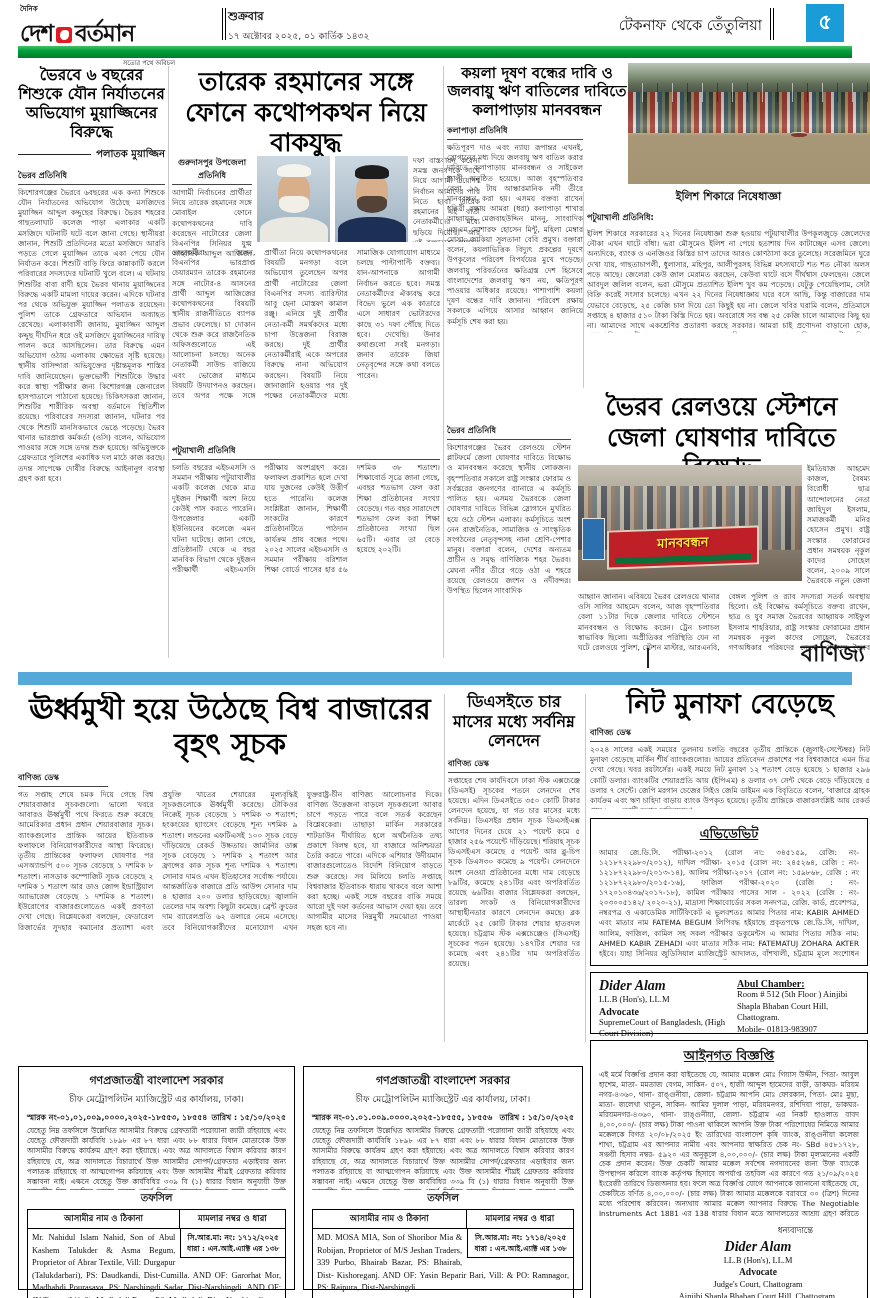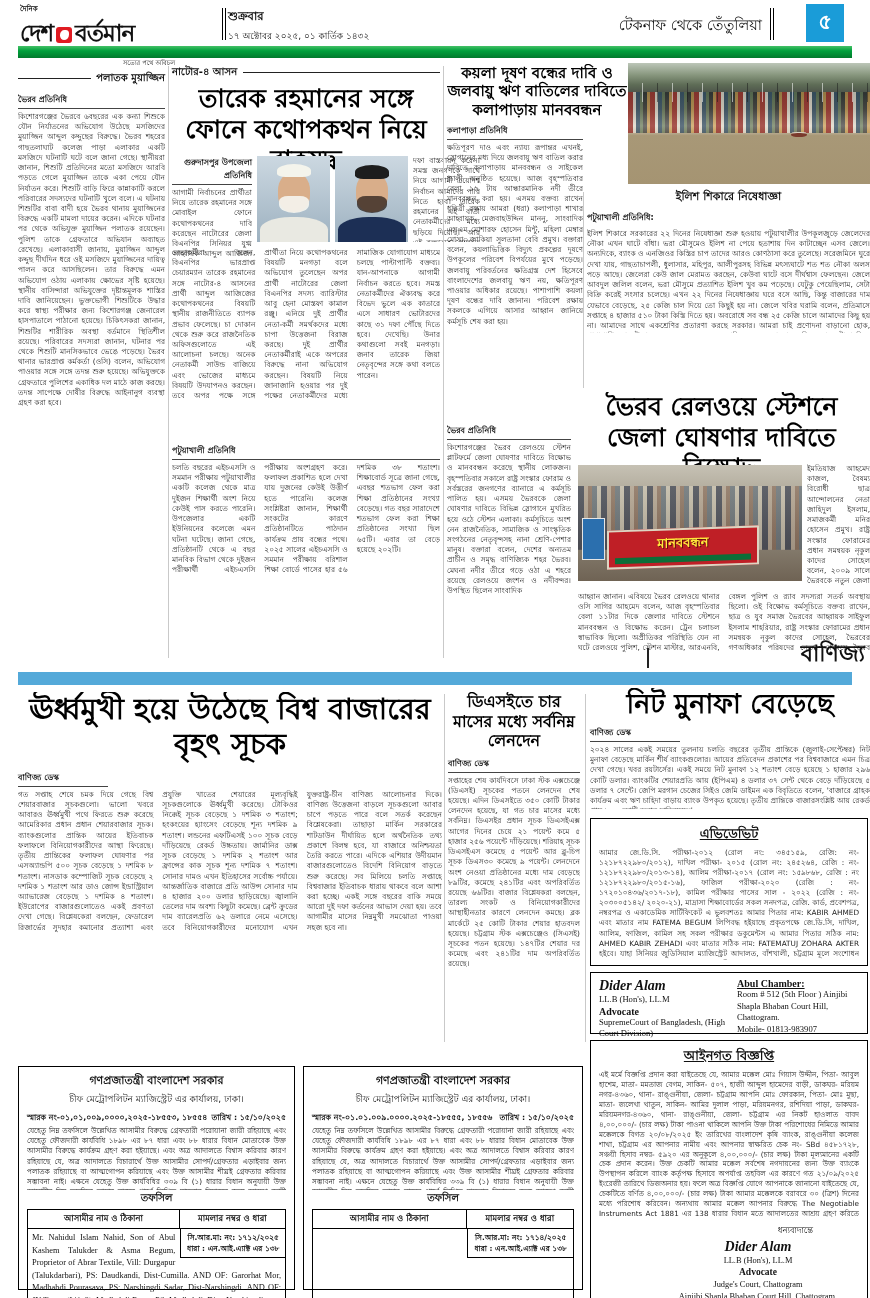--- a/index.html
+++ b/index.html
@@ -103,37 +103,34 @@
 <div class="abs" id="hdr-date" style="left:228px;top:8px;width:190px;">
   <div class="wd">শুক্রবার</div>
   <div class="dt">১৭ অক্টোবর ২০২৫, ০১ কার্তিক ১৪৩২</div>
 </div>
 <div class="abs" id="hdr-motto" style="left:590px;top:14px;width:172px;">টেকনাফ থেকে তেঁতুলিয়া</div>
 <div class="abs dbar" style="left:770px;top:8px;height:32px;"></div>
 <div class="abs" id="hdr-pageno" style="left:806px;top:4px;">৫</div>
 <div class="abs" id="greenbar"></div>
 
 <div class="abs" style="left:18px;top:66px;width:147px;height:592px;">
+  <div class="headline" style="font-size:15.5px;">ভৈরবে ৬ বছরের শিশুকে যৌন নির্যাতনের অভিযোগ মুয়াজ্জিনের বিরুদ্ধে</div>
   <div style="display:flex;align-items:center;gap:5px;margin:4px 0 6px;">
     <span style="flex:1;border-top:1.5px solid #222;"></span>
     <span style="font-weight:bold;font-size:10px;">পলাতক মুয়াজ্জিন</span>
   </div>
   <div class="byline">ভৈরব প্রতিনিধি</div>
   <div class="bodytext" style="height:470px;">কিশোরগঞ্জের ভৈরবে ৬বছরের এক কন্যা শিশুকে যৌন নির্যাতনের অভিযোগ উঠেছে মসজিদের মুয়াজ্জিন আব্দুল কদ্দুছের বিরুদ্ধে। ভৈরব শহরের গাছতলাঘাট কলেজ পাড়া এলাকার একটি মসজিদে ঘটনাটি ঘটে বলে জানা গেছে। স্থানীয়রা জানান, শিশুটি প্রতিদিনের মতো মসজিদে আরবি পড়তে গেলে মুয়াজ্জিন তাকে একা পেয়ে যৌন নির্যাতন করে। শিশুটি বাড়ি ফিরে কান্নাকাটি করলে পরিবারের সদস্যদের ঘটনাটি খুলে বলে। এ ঘটনায় শিশুটির বাবা বাদী হয়ে ভৈরব থানায় মুয়াজ্জিনের বিরুদ্ধে একটি মামলা দায়ের করেন। এদিকে ঘটনার পর থেকে অভিযুক্ত মুয়াজ্জিন পলাতক রয়েছেন। পুলিশ তাকে গ্রেফতারে অভিযান অব্যাহত রেখেছে। এলাকাবাসী জানায়, মুয়াজ্জিন আব্দুল কদ্দুছ দীর্ঘদিন ধরে ওই মসজিদে মুয়াজ্জিনের দায়িত্ব পালন করে আসছিলেন। তার বিরুদ্ধে এমন অভিযোগ ওঠায় এলাকায় ক্ষোভের সৃষ্টি হয়েছে। স্থানীয় বাসিন্দারা অভিযুক্তের দৃষ্টান্তমূলক শাস্তির দাবি জানিয়েছেন। ভুক্তভোগী শিশুটিকে উদ্ধার করে স্বাস্থ্য পরীক্ষার জন্য কিশোরগঞ্জ জেনারেল হাসপাতালে পাঠানো হয়েছে। চিকিৎসকরা জানান, শিশুটির শারীরিক অবস্থা বর্তমানে স্থিতিশীল রয়েছে। পরিবারের সদস্যরা জানান, ঘটনার পর থেকে শিশুটি মানসিকভাবে ভেঙে পড়েছে। ভৈরব থানার ভারপ্রাপ্ত কর্মকর্তা (ওসি) বলেন, অভিযোগ পাওয়ার সঙ্গে সঙ্গে তদন্ত শুরু হয়েছে। অভিযুক্তকে গ্রেফতারে পুলিশের একাধিক দল মাঠে কাজ করছে। তদন্ত সাপেক্ষে দোষীর বিরুদ্ধে আইনানুগ ব্যবস্থা গ্রহণ করা হবে।</div>
 </div>
 <div class="vrule" style="left:168px;top:66px;height:592px;"></div>
 
 <div class="abs" style="left:172px;top:64px;width:268px;height:372px;">
-  <div class="kicker">
-    <span>নাটোর-৪ আসন</span>
-      <span class="dash"></span>
-  </div>
   <div class="headline" style="font-size:25px;margin-top:3px;">তারেক রহমানের সঙ্গে ফোনে কথোপকথন নিয়ে বাকযুদ্ধ</div>
   <div class="abs" style="left:0;top:92px;width:80px;">
-    <div class="byline" style="text-align:right;">গুরুদাসপুর উপজেলা প্রতিনিধি</div>
+    <div class="byline" style="text-align:center;">গুরুদাসপুর উপজেলা প্রতিনিধি</div>
     <div class="bodytext" style="height:70px;">আগামী নির্বাচনের প্রার্থীতা নিয়ে তারেক রহমানের সঙ্গে মোবাইল ফোনে কথোপকথনের দাবি করেছেন নাটোরের জেলা বিএনপির সিনিয়র যুগ্ম আহ্বায়ক আব্দুল আজিজ। তবে শীর্ষ নেতায়</div>
   </div>
   <div class="portrait" style="left:85px;top:92px;">
     <span class="p-face"></span>
       <span class="p-cap"></span>
       <span class="p-beard white"></span>
     <span class="p-shoulders" style="background:#e9e9e2;"></span>
   </div>
   <div class="portrait" style="left:163px;top:92px;">
     <span class="p-face"></span>
@@ -283,16 +280,17 @@
   <div class="sched">
     <div class="sched-head">
       <div class="c1">আসামীর নাম ও ঠিকানা</div>
       <div class="c2">মামলার নম্বর ও ধারা</div>
     </div>
     <div class="sched-body" style="height:70px;overflow:hidden;">
       <div class="casebox">
         <div>সি.আর.মা: নং: ১৭১৪/২০২৫</div>
         <div>ধারা : এন.আই.এ্যাক্ট এর ১৩৮</div>
       </div>
+      <span>MD. MOSA MIA, Son of Shoribor Mia &amp; Robijan, Proprietor of M/S Jeshan Traders, 339 Purbo, Bhairab Bazar, PS: Bhairab, Dist- Kishoreganj. AND OF: Yasin Beparir Bari, Vill: &amp; PO: Ramnagor, PS: Raipura, Dist-Narshingdi.</span>
     </div>
   </div>
 
 </div>
 
 </body></html>

